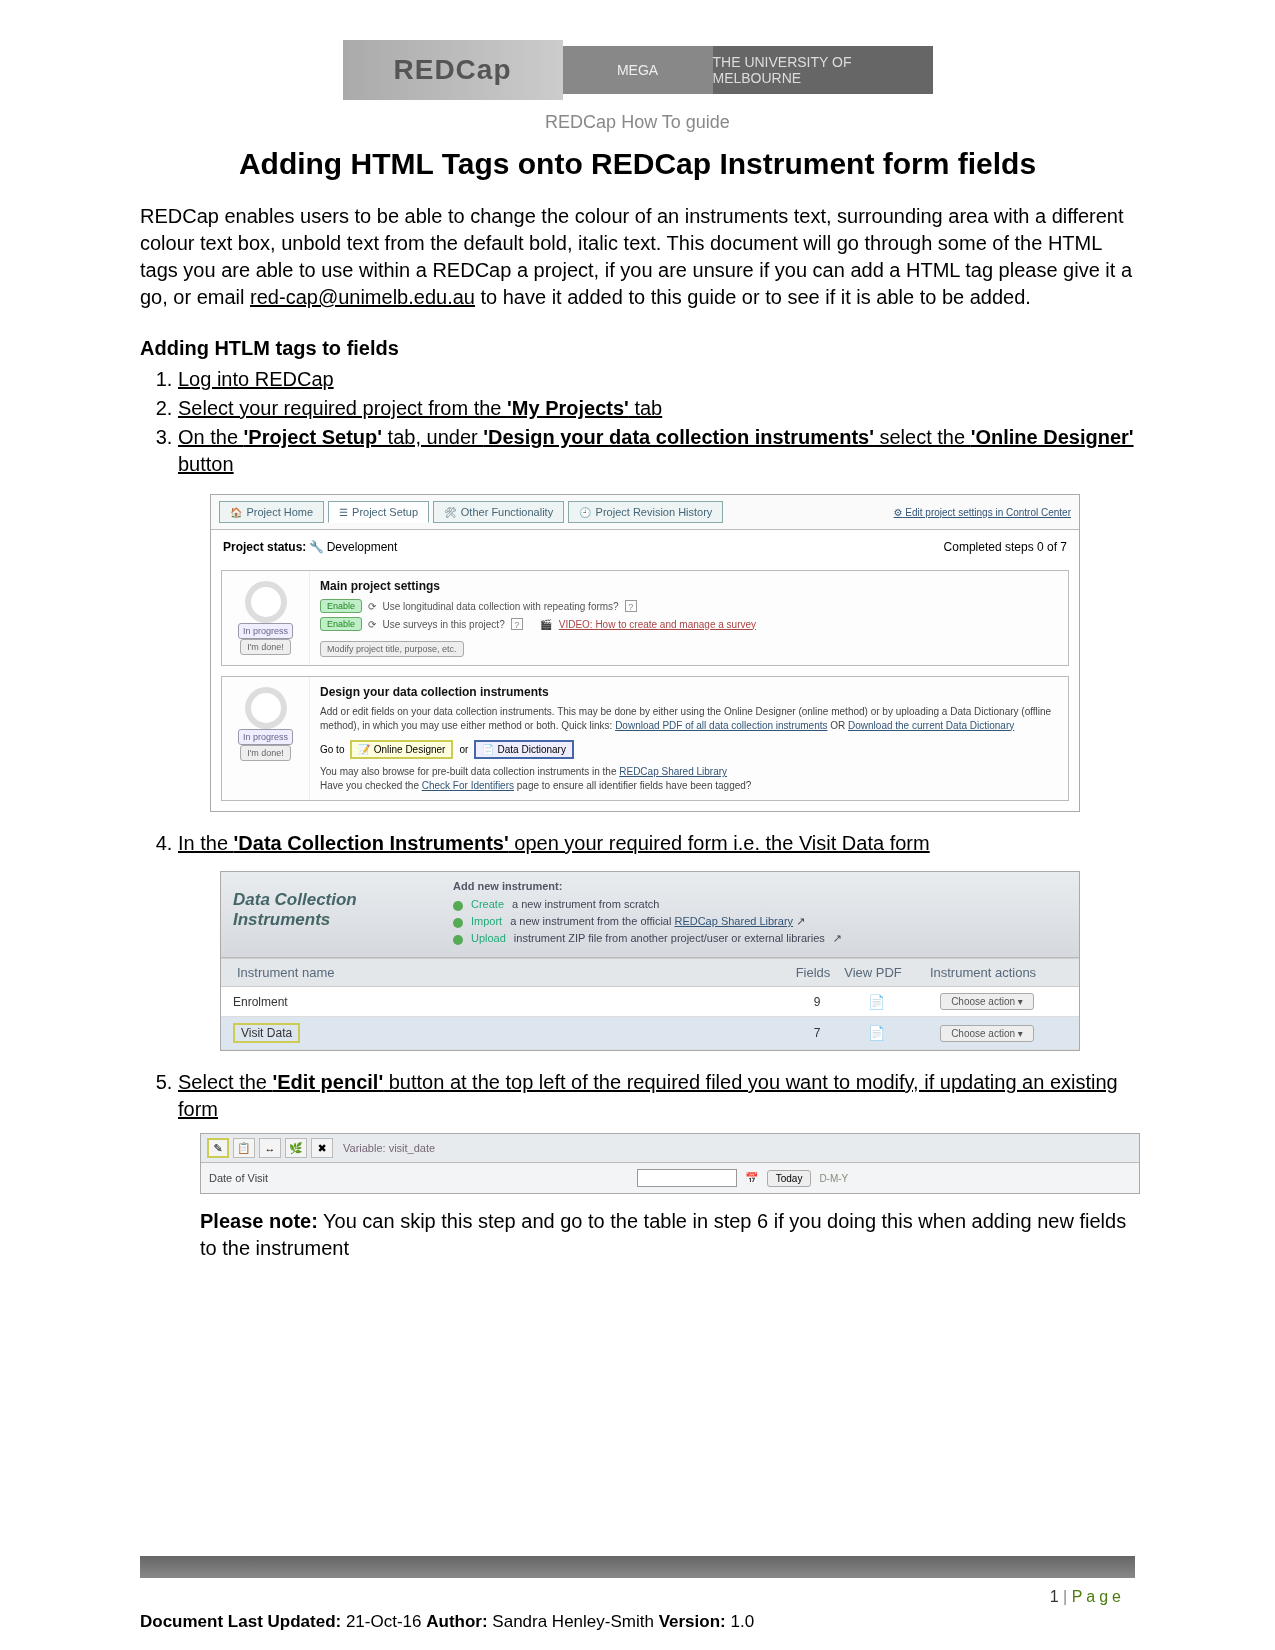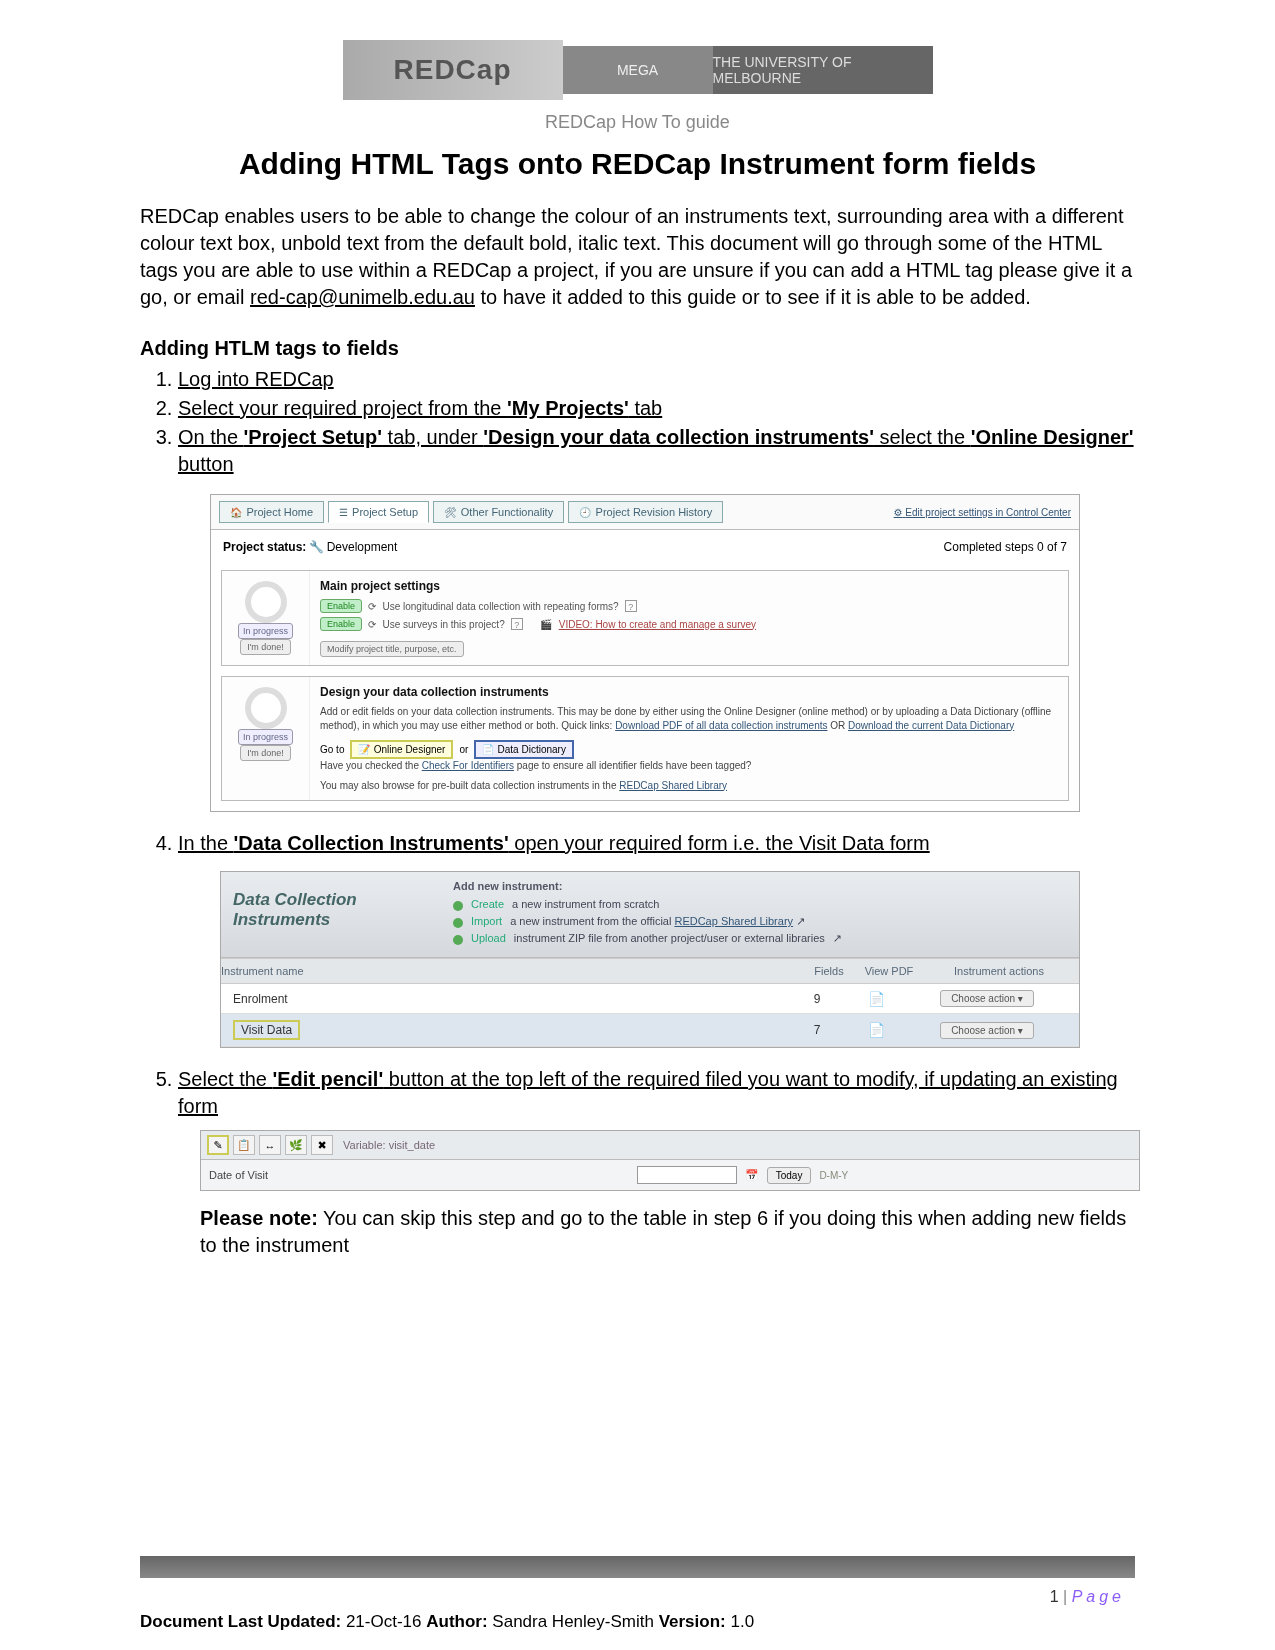--- a/index.html
+++ b/index.html
@@ -120,22 +120,22 @@
       color: #466; font-weight: bold; font-size: 17px; font-style: italic;
     }
     .s2-right { flex:1; padding: 8px 12px; font-size: 11px; color: #445; }
     .s2-right .hdg { font-weight: bold; margin-bottom: 6px; color:#556; }
     .bullet-row { display:flex; gap:8px; align-items:flex-start; margin-bottom:4px; }
     .bullet-dot { width:10px; height:10px; border-radius:50%; background:#5a5; margin-top:3px; flex:none; }
     .bullet-label { color:#2a7; }
     .bullet-text { color:#445; }
     .bullet-text a { color:#357; text-decoration:underline; }
     .s2-table-head {
-      display:flex; background:#e4e7ea; color:#57697a; font-size:11px;
-      padding: 6px 0; border-top:1px solid #ccc; border-bottom:1px solid #ccc;
+      display:flex; background:#e4e7ea; color:#57697a; font-size:13px;
+      padding: 6px 16px; border-top:1px solid #ccc; border-bottom:1px solid #ccc;
     }
     .s2-col-name { flex:1; }
     .s2-col-fields { width: 60px; text-align:center; }
     .s2-col-pdf { width: 60px; text-align:center; }
     .s2-col-actions { width: 160px; text-align:center; }
     .s2-row {
       display:flex; padding: 6px 12px; font-size:12px; color:#333;
       border-bottom: 1px solid #ddd; align-items:center;
     }
     .s2-row.hl { background: #dde5ef; }
@@ -173,21 +173,21 @@
     .note-para { font-size: 20px; line-height: 1.35; margin-left: 60px; margin-top: 2px; }
     .footer-line {
       position: absolute; left: 140px; right: 140px; bottom: 72px;
       height: 22px; background: linear-gradient(#666, #888);
     }
     .page-num {
       position: absolute; right: 150px; bottom: 44px;
       font-size: 16px; color: #333;
     }
     .page-num .bar { color:#888; }
-    .page-num .pg { color:#8b5cf6; letter-spacing: 4px; font-style: italic; }
+    .page-num .pg { color:#4d7c0f; letter-spacing: 4px; }
     .doc-meta {
       position: absolute; left: 140px; bottom: 18px;
       font-size: 17px;
     }
   </style>
 </head>
 <body>
 
 <div class="header-logos">
   <div class="logo-redcap">REDCap</div>
@@ -279,25 +279,25 @@
       <div class="panel-title">Design your data collection instruments</div>
       <div class="panel-txt">
         <span>Add or edit fields on your data collection instruments. This may be done by either using the Online Designer (online method) or by uploading a Data Dictionary (offline method), in which you may use either method or both. Quick links: </span><a href="#">Download PDF of all data collection instruments</a><span> OR </span><a href="#">Download the current Data Dictionary</a>
       </div>
       <div class="panel-goto">
         <span>Go to</span>
         <span class="btn-box">📝 <span>Online Designer</span></span>
         <span>or</span>
         <span class="btn-box blueline">📄 <span>Data Dictionary</span></span>
       </div>
+      <div class="panel-txt" style="margin-top:6px">
+        <span>You may also browse for pre-built data collection instruments in the </span><a href="#">REDCap Shared Library</a>
+      </div>
       <div class="panel-txt">
         <span>Have you checked the </span><a href="#">Check For Identifiers</a><span> page to ensure all identifier fields have been tagged?</span>
-      </div>
-      <div class="panel-txt" style="margin-top:6px">
-        <span>You may also browse for pre-built data collection instruments in the </span><a href="#">REDCap Shared Library</a>
       </div>
     </div>
   </div>
 </div>
 
 <ol class="steps" start="4">
   <li>
     <span>In the </span><b>'Data Collection Instruments'</b><span> open your required form i.e. the Visit Data form</span>
   </li>
 </ol>

